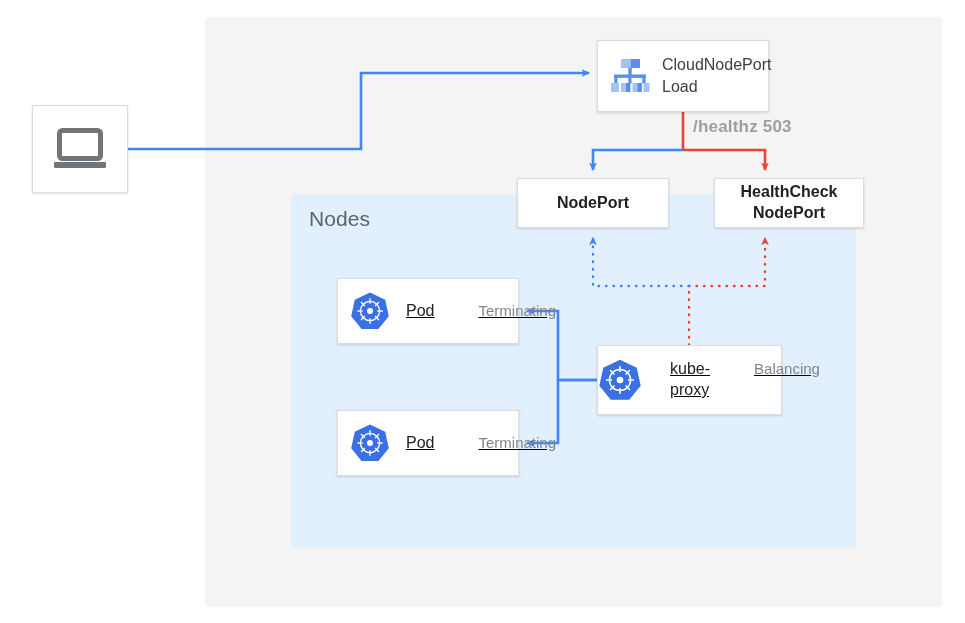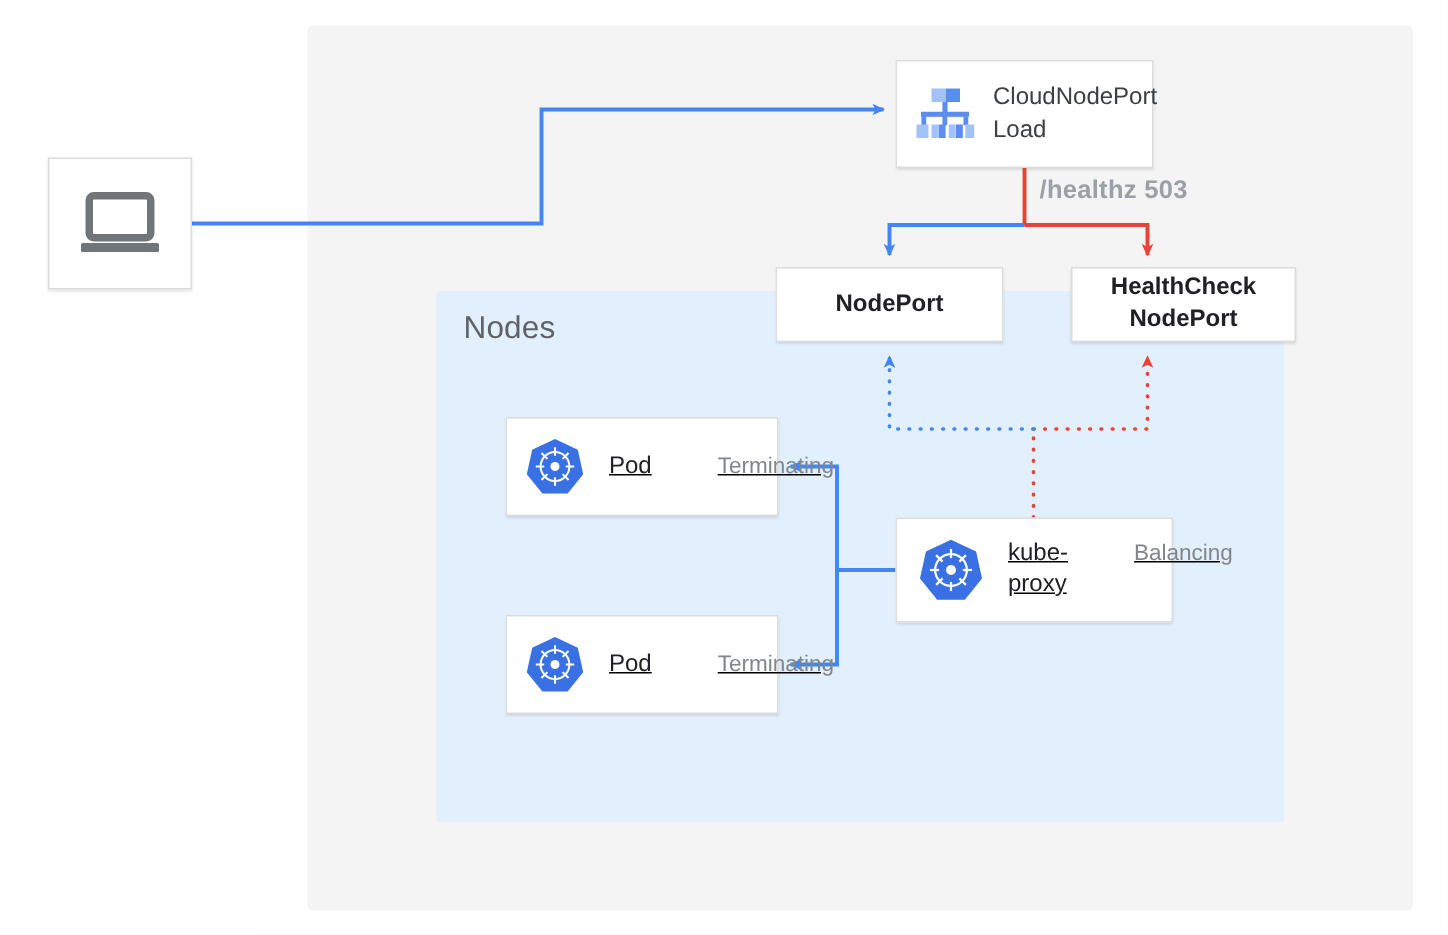--- a/index.html
+++ b/index.html
@@ -110,21 +110,21 @@
   #pod-top-card {
     left: 337px; top: 278px; width: 182px; height: 66px;
     padding-left: 12px;
   }
   #pod-bottom-card {
     left: 337px; top: 410px; width: 182px; height: 66px;
     padding-left: 12px;
   }
   #kube-proxy-card {
     left: 597px; top: 345px; width: 185px; height: 70px;
-    padding-left: 14px;
+    gap: 12px;
   }
   .pod-text, .kp-text { margin-left: 16px; text-decoration: underline; }
 
   
   .icon { display: block; flex: none; }
 
   
   #wires {
     position: absolute;
     left: 0; top: 0;

